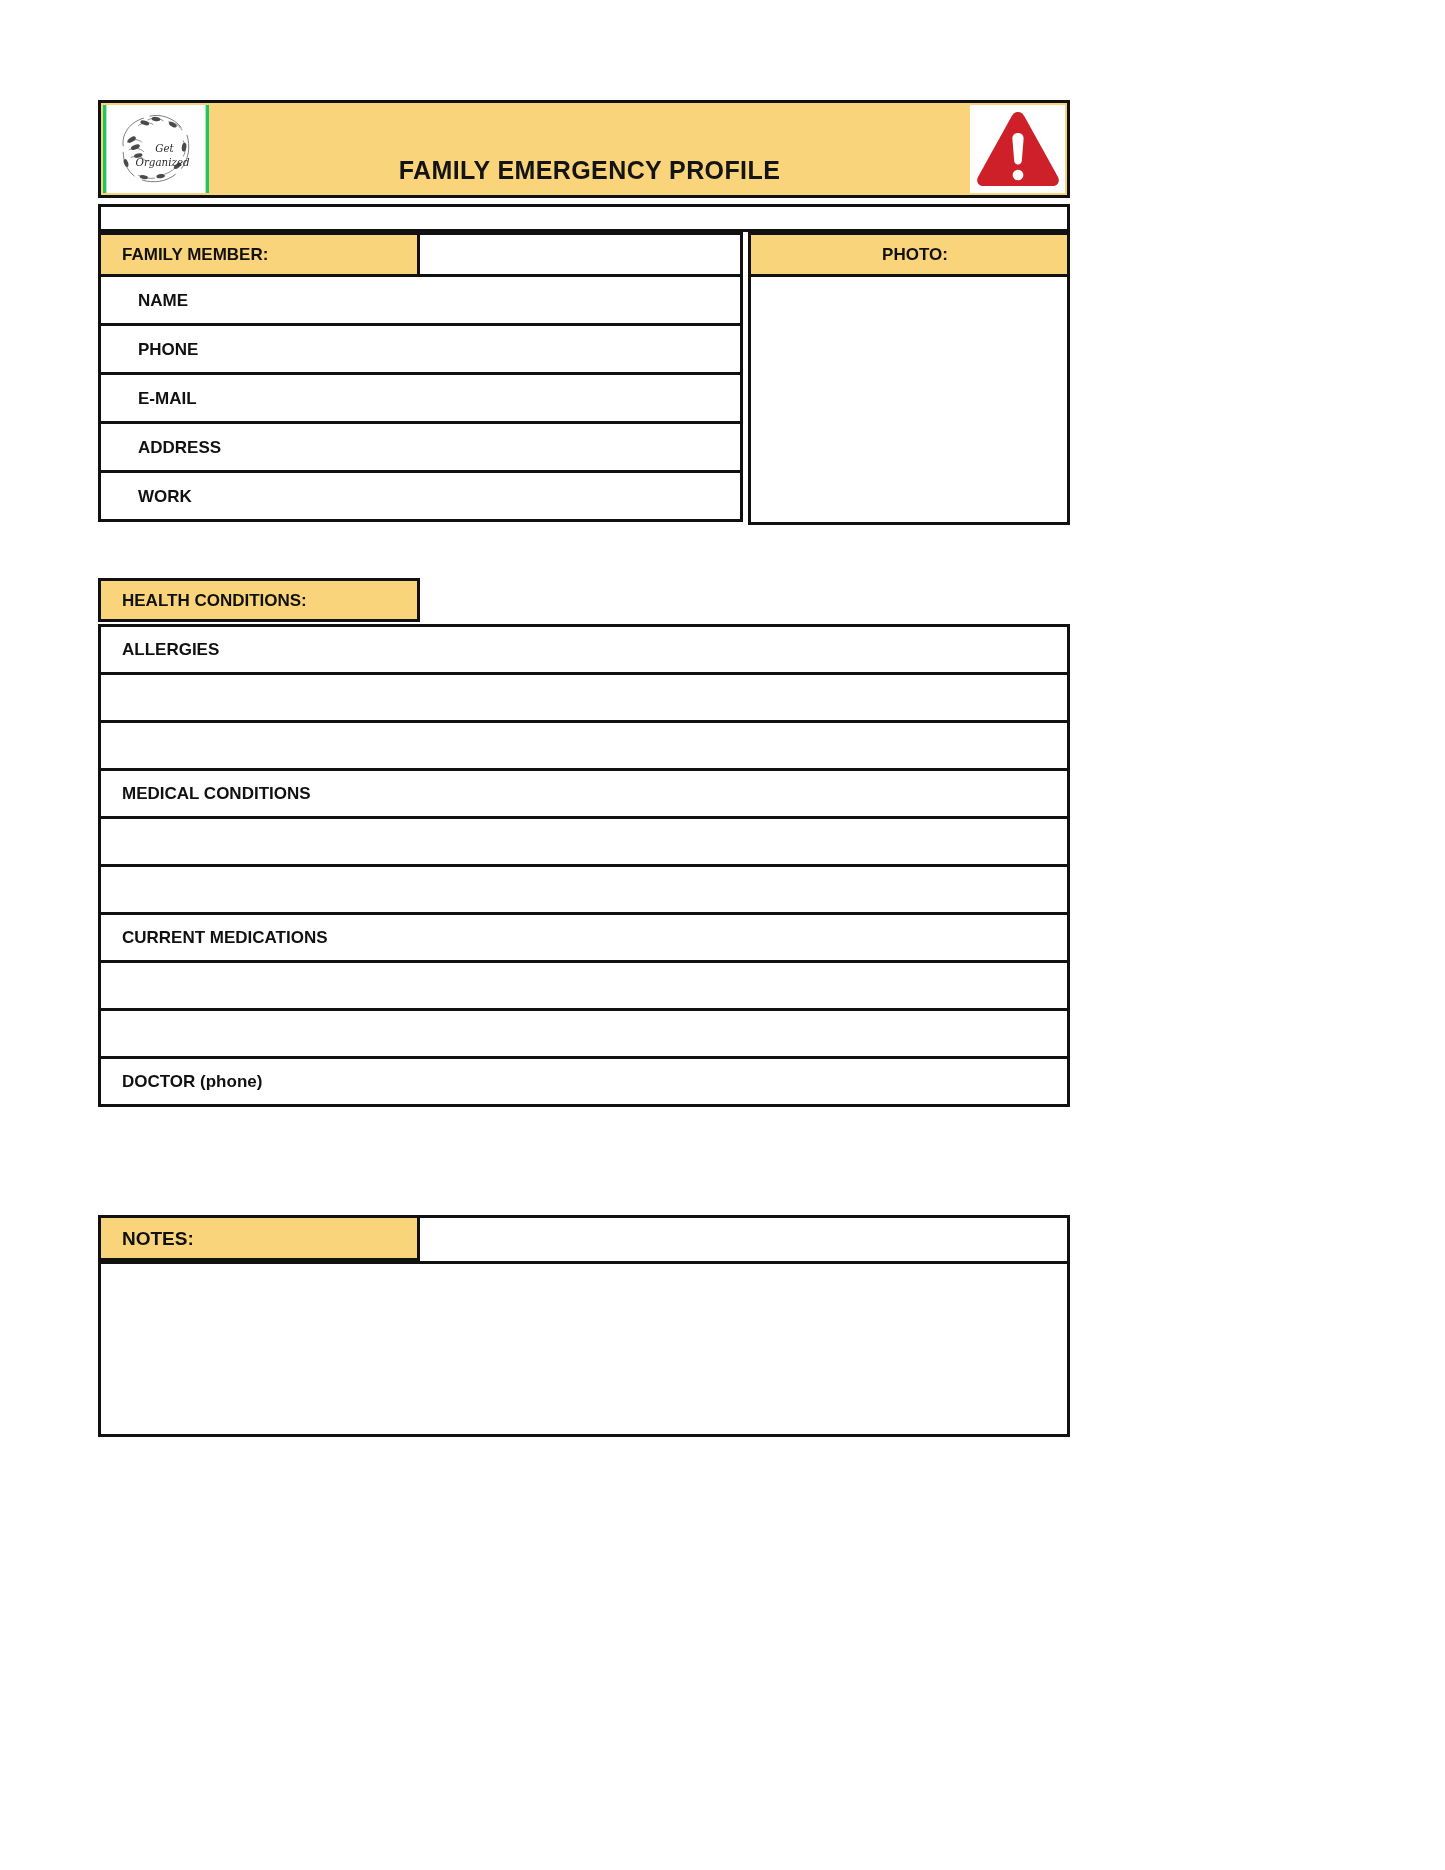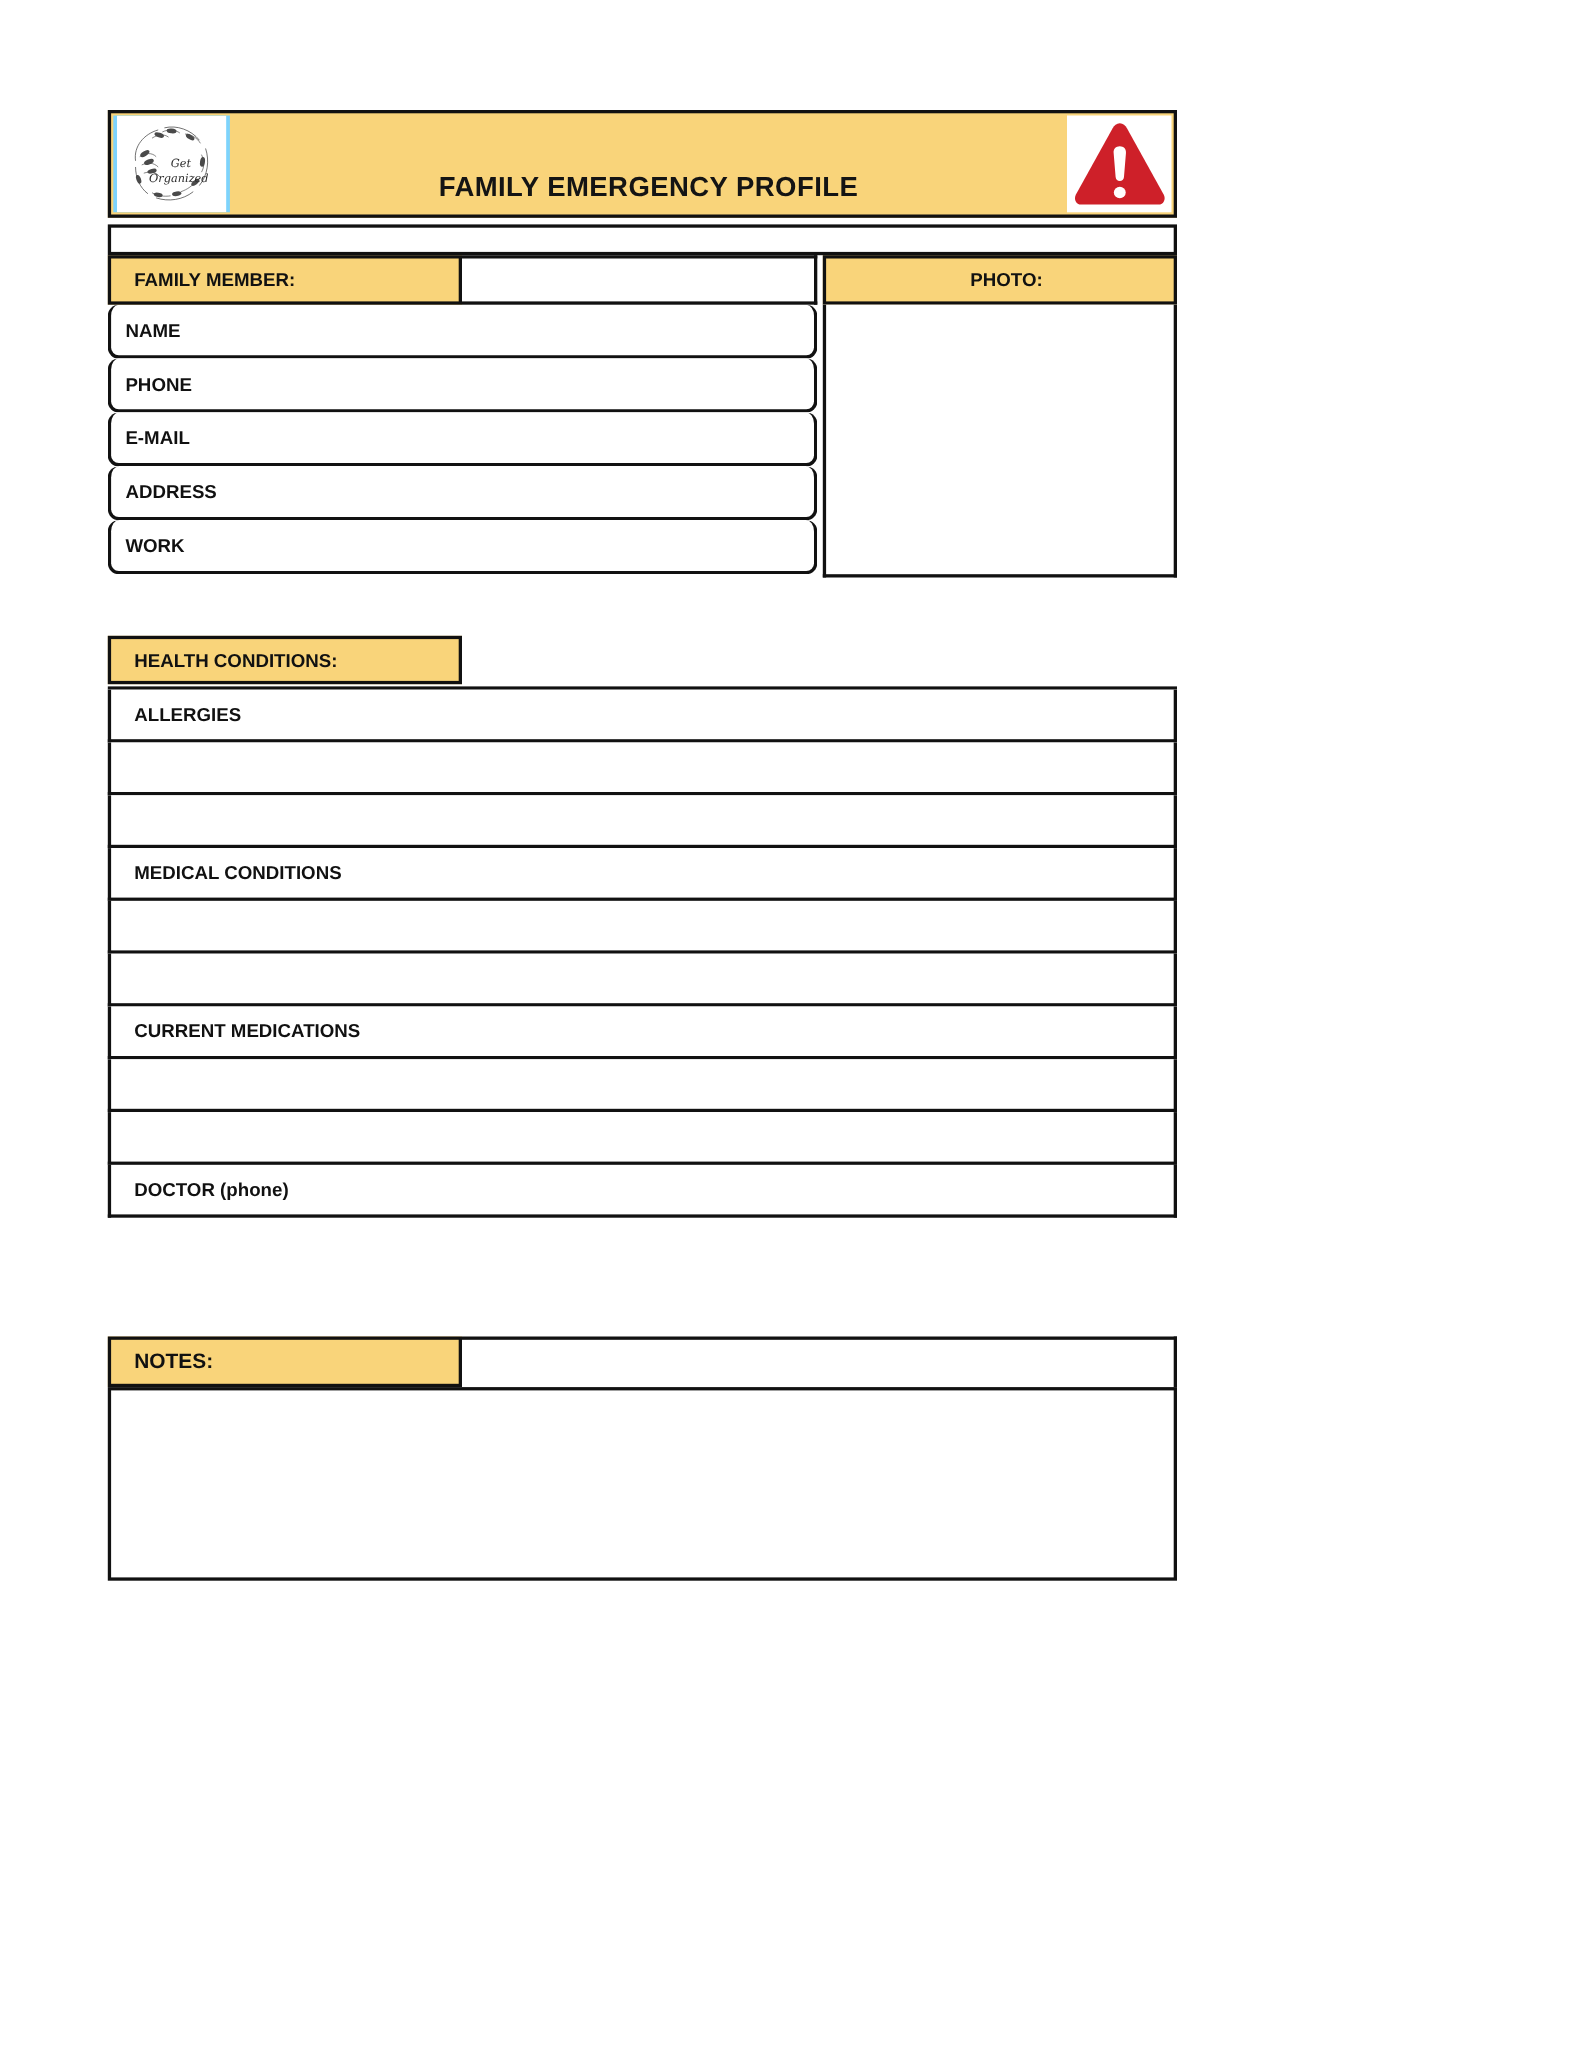--- a/index.html
+++ b/index.html
@@ -29,21 +29,21 @@
     width: 972px;
     height: 98px;
     background: #F9D47A;
     border: 3px solid #111111;
     box-sizing: border-box;
     display: flex;
     align-items: stretch;
   }
   .logo-box {
     width: 106px;
-    background: #7dd3fc;
+    background: #22c55e;
     margin: 2px 0 2px 2px;
     position: relative;
     overflow: hidden;
     flex: 0 0 auto;
   }
   .logo-svg { display:block; width:100%; height:100%; }
 
   .header-title-wrap {
     flex: 1 1 auto;
     display: flex;
@@ -135,23 +135,22 @@
   }
 
   .field-row {
     height: 49px;
     border-left: 3px solid #111111;
     border-right: 3px solid #111111;
     border-bottom: 3px solid #111111;
     box-sizing: border-box;
     display: flex;
     align-items: center;
-    padding-left: 1px;
-    background: #ffffff;
-    border-radius: 10px;
+    padding-left: 25px;
+    background: #ffffff;
   }
   .field-row.first { border-top: none; }
 
   .photo-header {
     height: 45px;
     background: #F9D47A;
     border: 3px solid #111111;
     box-sizing: border-box;
     display: flex;
     align-items: center;

